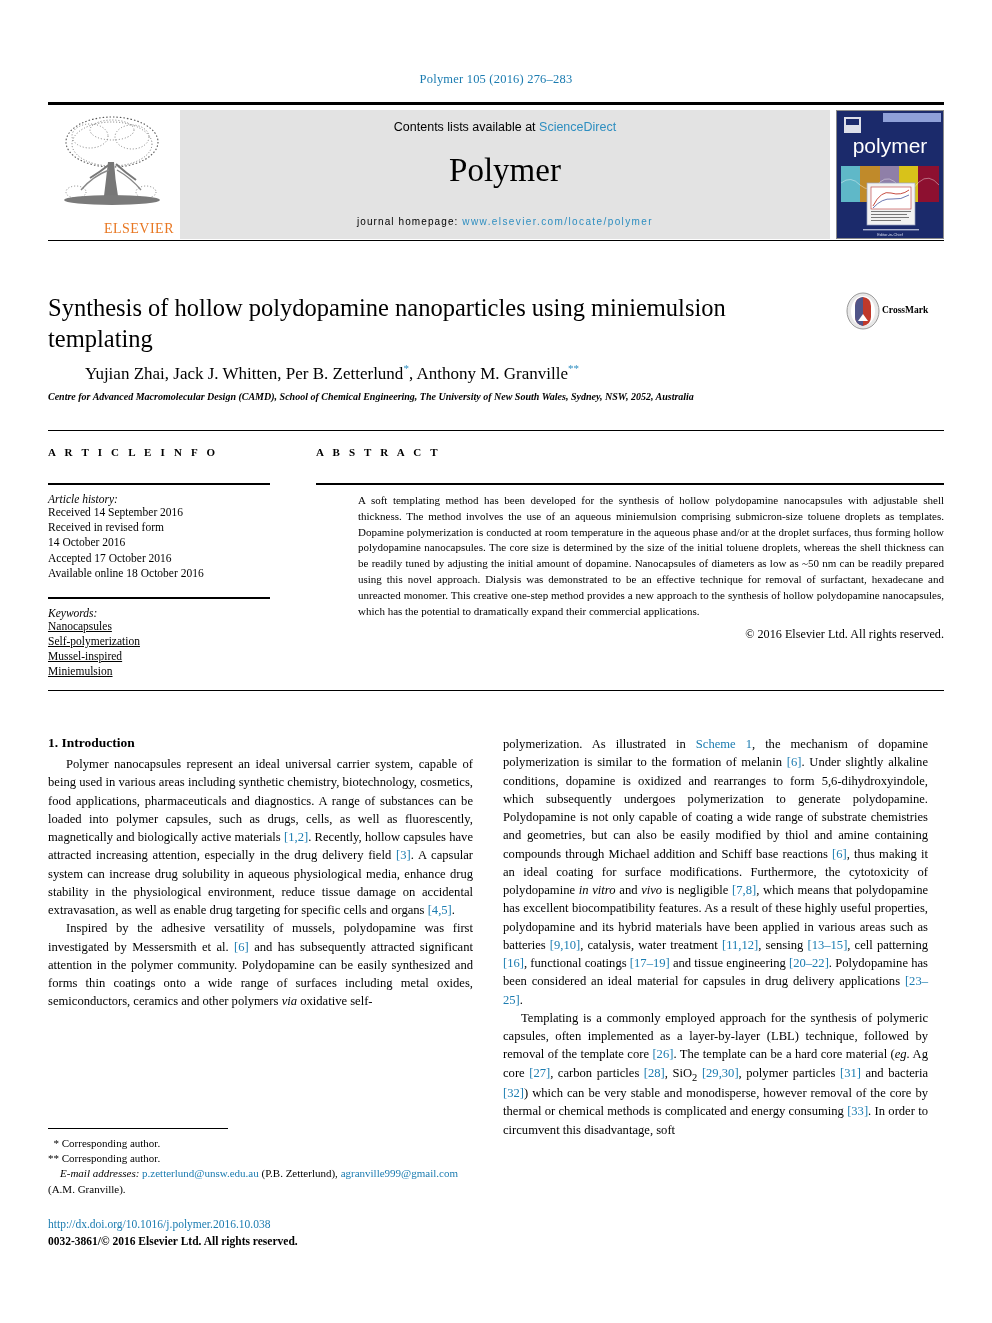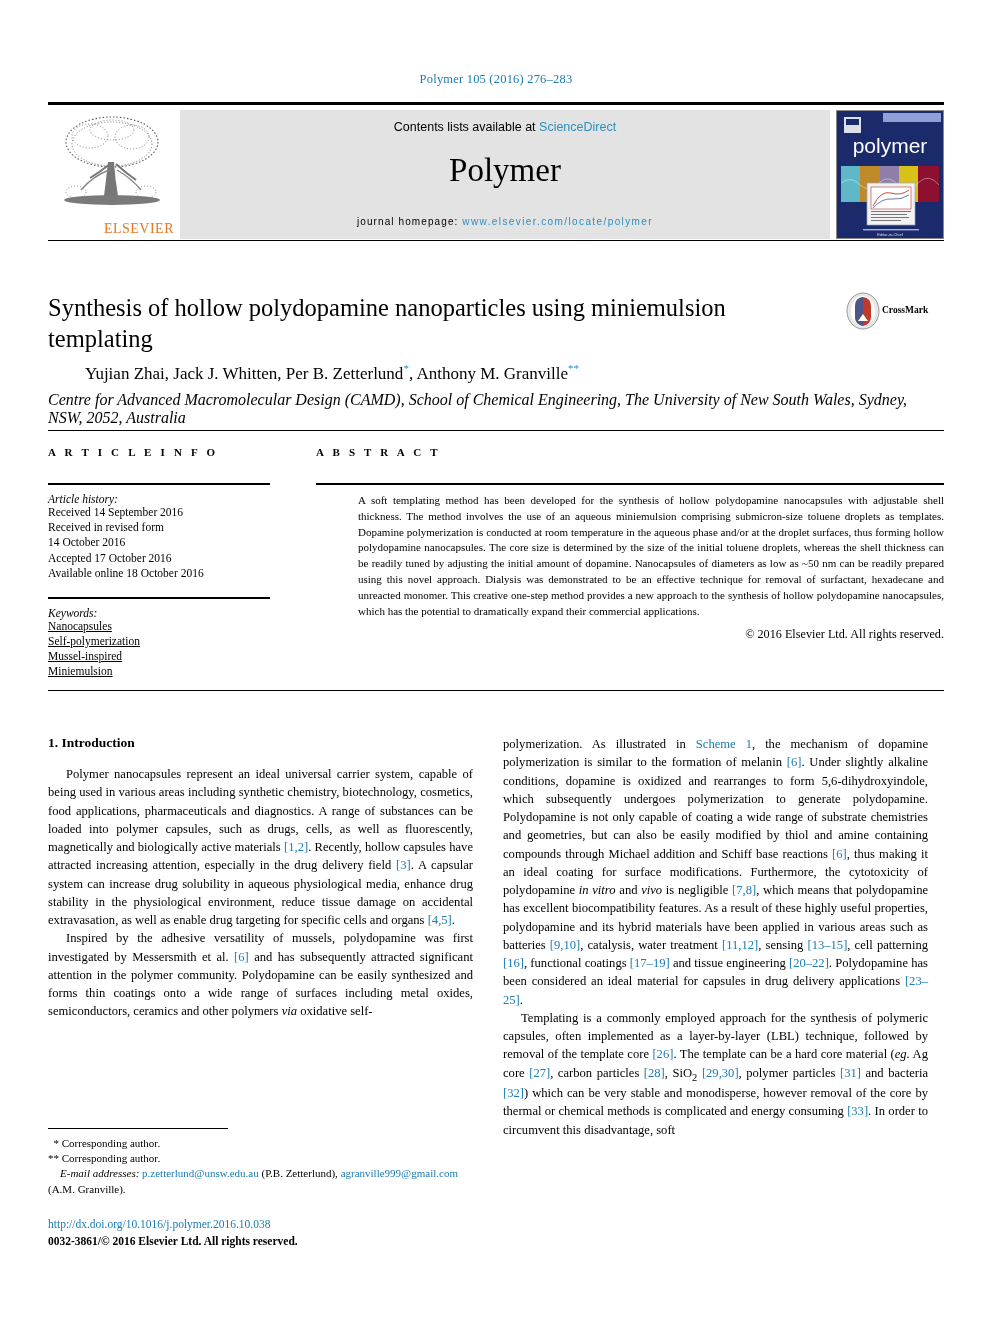--- a/index.html
+++ b/index.html
@@ -137,23 +137,23 @@
     width: 880px;
     font-size: 17px;
     font-family: "Liberation Serif", serif;
     margin-left: 37px;
   }
   .authors sup { color: #2e8ec0; font-size: 11px; }
   .affiliation {
     position: absolute;
     left: 48px; top: 391px;
     width: 880px;
-    font-size: 16px;
+    font-size: 10px;
     font-style: italic;
-    font-weight: normal;
+    font-weight: bold;
     font-family: "Liberation Serif", serif;
   }
 
   
   .info-rule-top {
     position: absolute;
     left: 48px; top: 430px;
     width: 896px;
     border-top: 1px solid #000;
   }
@@ -206,21 +206,21 @@
   }
   .col-right {
     position: absolute;
     left: 503px; top: 735px;
     width: 425px;
   }
   .body-head {
     font-size: 13.5px;
     font-weight: bold;
     font-family: "Liberation Serif", serif;
-    margin-bottom: 14px;
+    margin-bottom: 4px;
   }
   p.body-p {
     margin: 0;
     font-size: 12.6px;
     line-height: 1.45;
     text-align: justify;
     text-indent: 18px;
   }
   p.body-p.cont { text-indent: 0; }
   .ref { color: #1a7bb0; }

